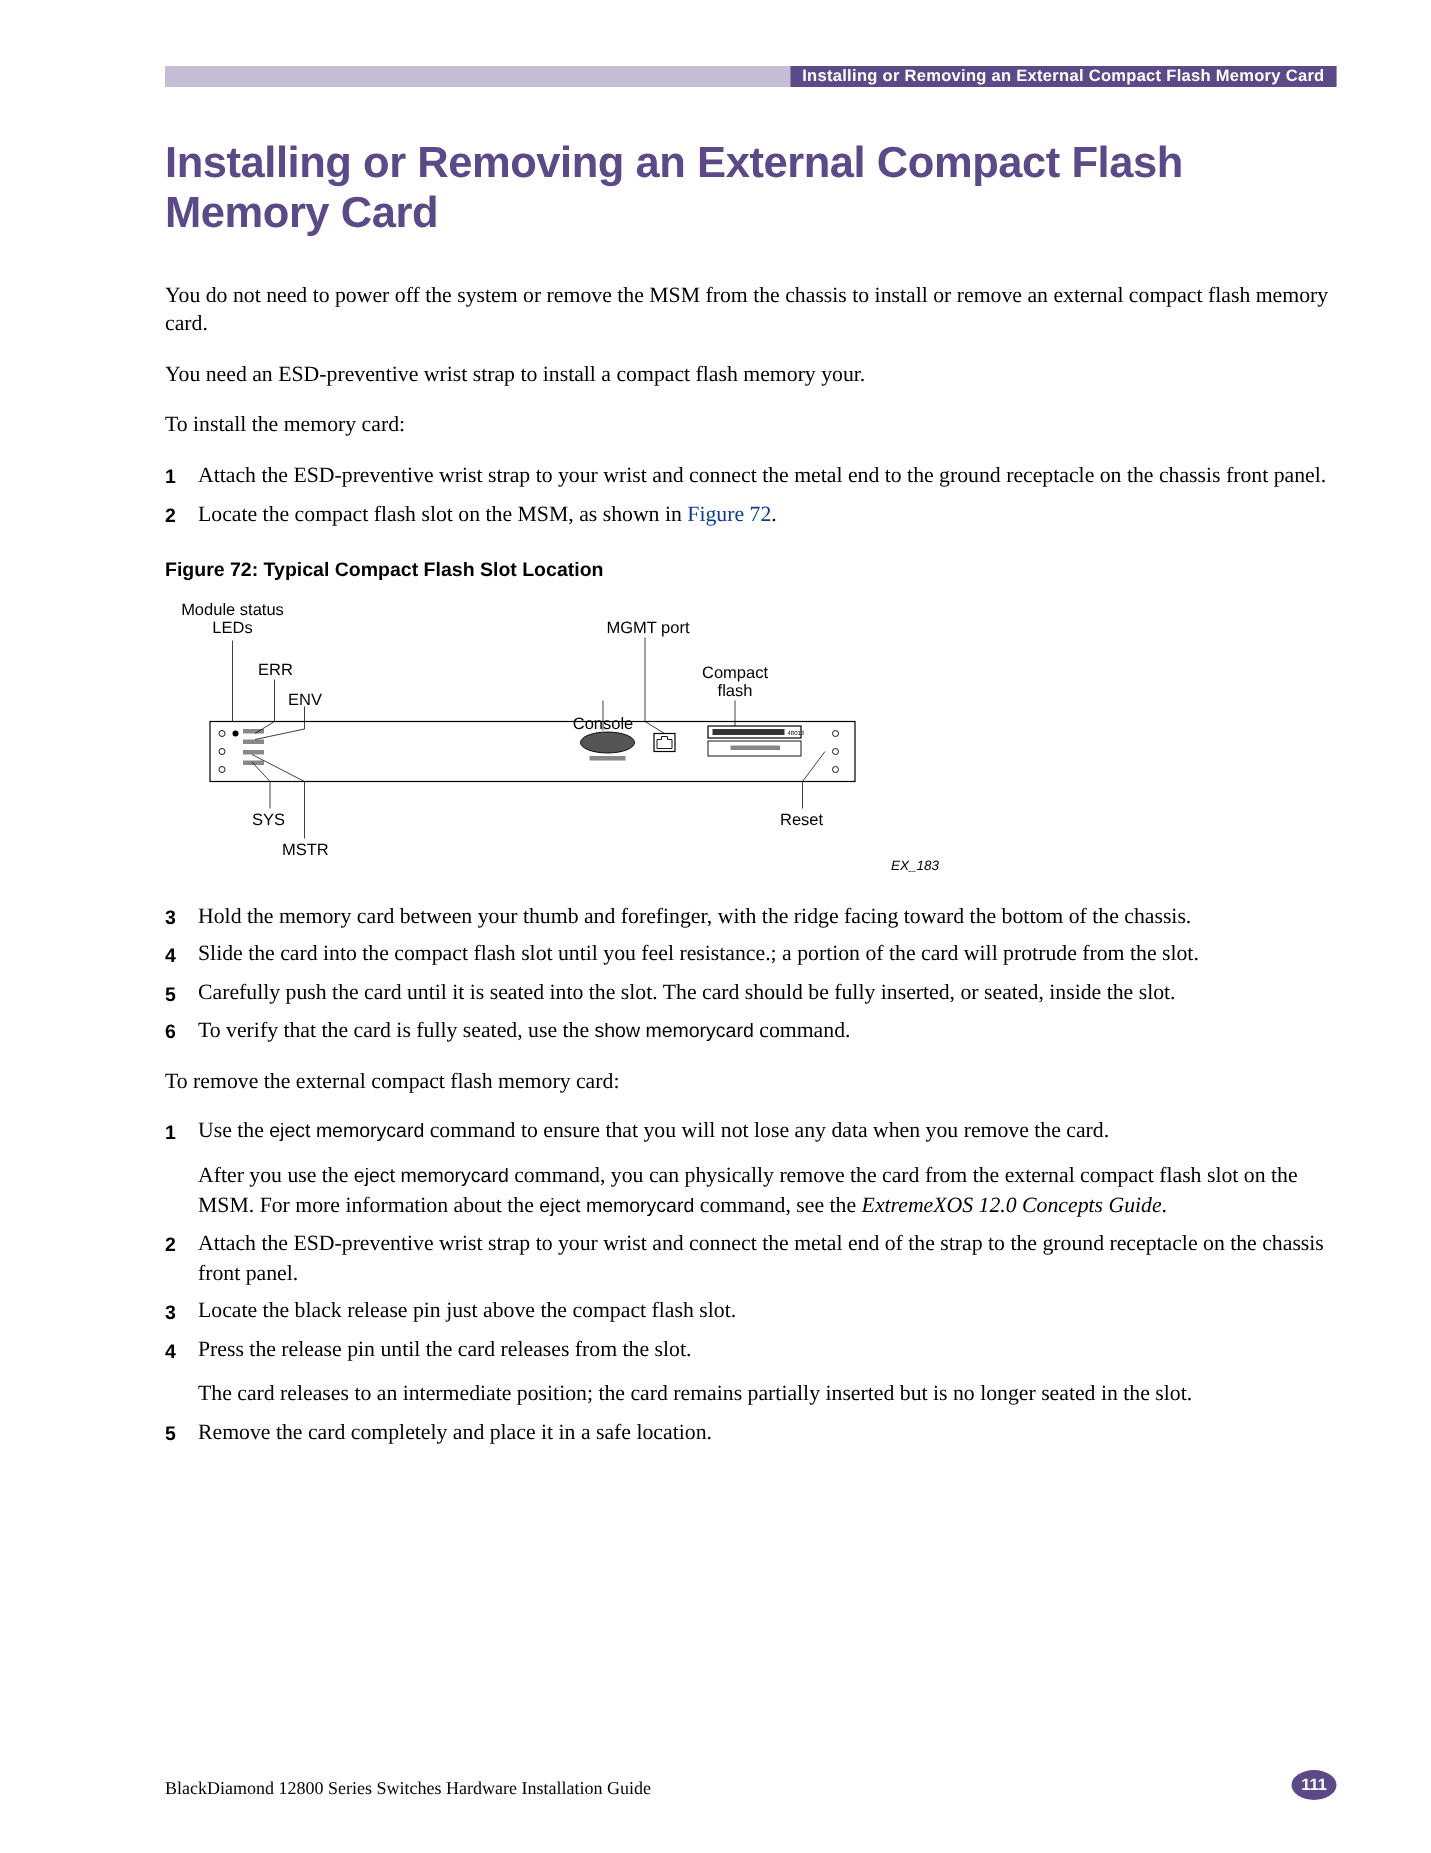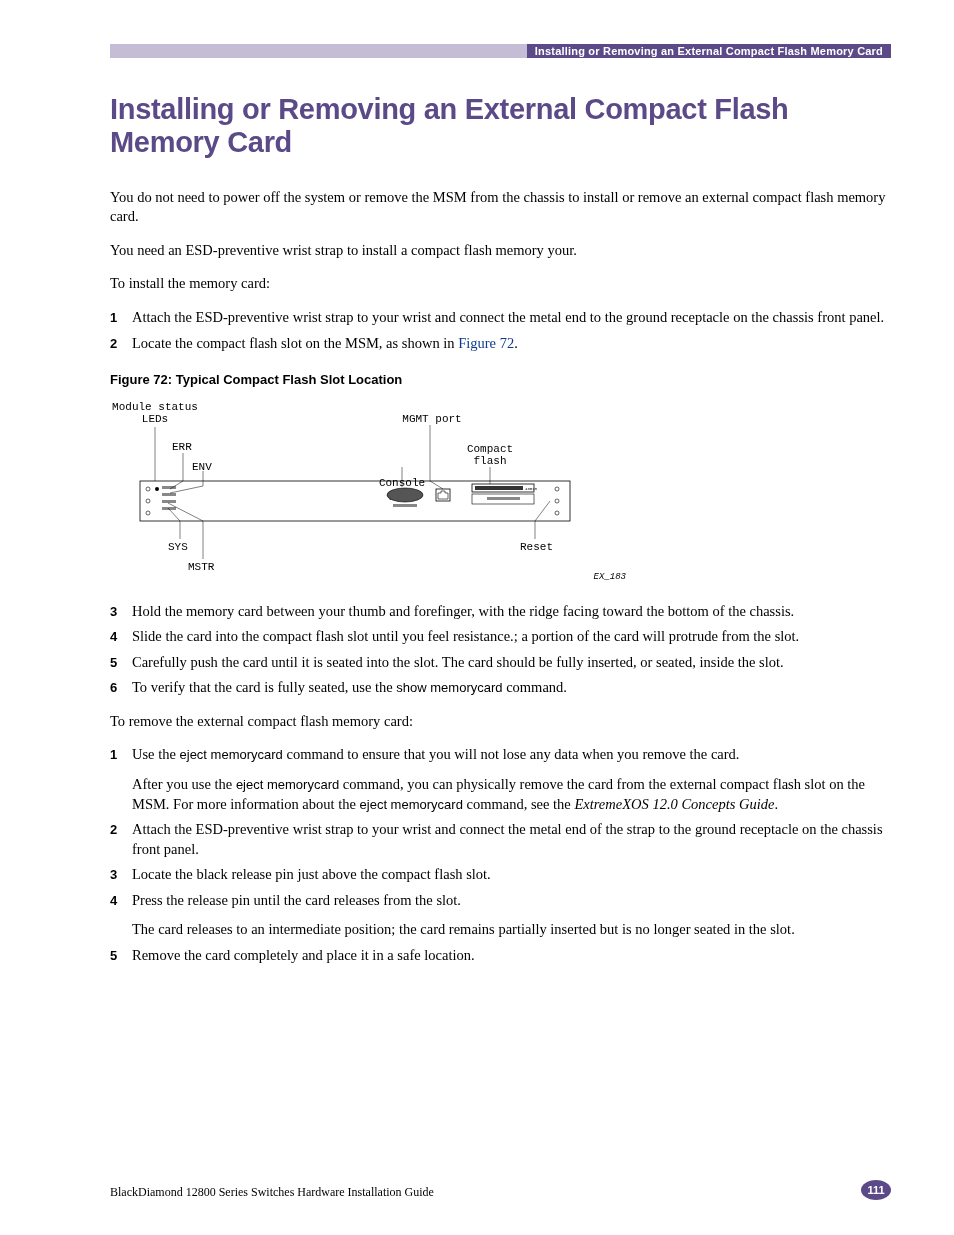--- a/index.html
+++ b/index.html
@@ -73,21 +73,21 @@
   .item .txt p:last-child { margin-bottom: 0; }
   .mono { font-family: Liberation Sans, sans-serif; font-size: 13px; }
   .ital { font-style: italic; }
   .link { color: #0b3c8c; }
 
   
   .figure {
     position: relative;
     height: 185px;
     margin: 0 0 16px 0;
-    font-family: Liberation Mono, monospace;
+    font-family: Liberation Sans, sans-serif;
     font-size: 11px;
   }
   .svg-wrap { position:absolute; left:0; top:0; }
   .lbl { position:absolute; text-align:center; line-height:1.1; }
   .ex-id { position:absolute; right:265px; bottom:2px; font-style:italic; font-size:9px; }
 
   
   .footer {
     position: absolute;
     bottom: 35px;

